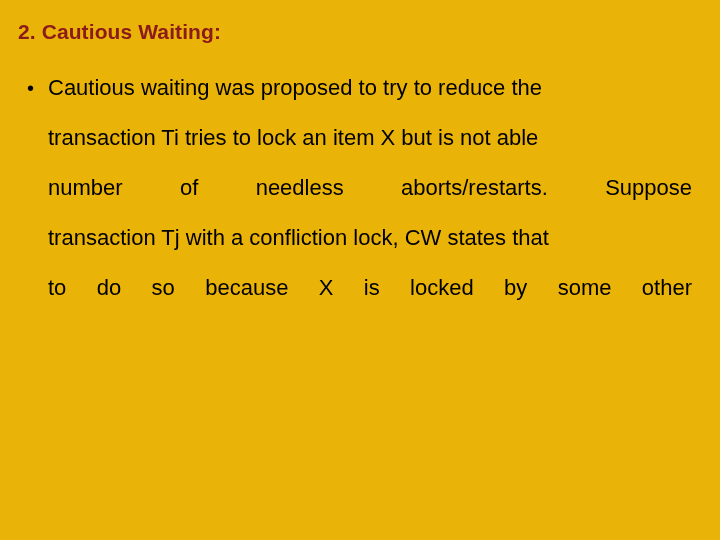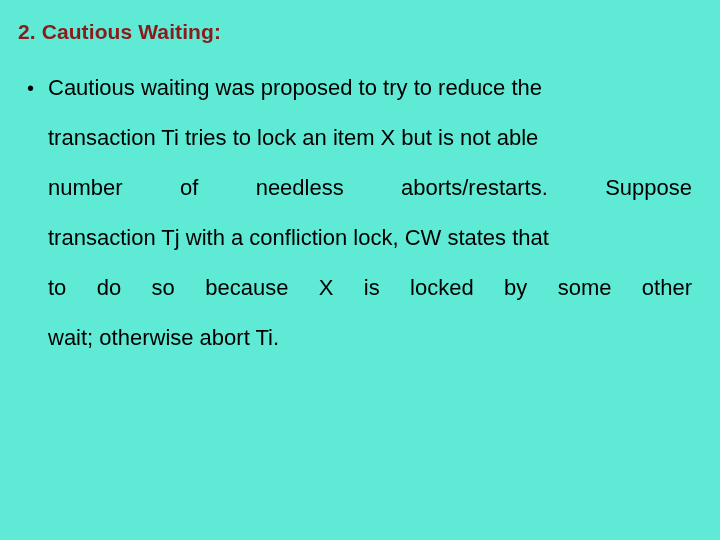--- a/index.html
+++ b/index.html
@@ -12,21 +12,21 @@
     height: 540px;
     background: #ffffff;
     font-family: "Liberation Sans", sans-serif;
     overflow: hidden;
   }
 
   .slide {
     position: relative;
     width: 720px;
     height: 540px;
-    background: #5eead4;
+    background: #eab308;
     box-sizing: border-box;
   }
 
   
   .slide-title {
     position: absolute;
     left: 18px;
     top: 20px;
     font-size: 21px;
     font-weight: bold;
@@ -112,19 +112,16 @@
 
     <div class="bullet-row">
       <div class="text-line natural">transaction Tj with a confliction lock, CW states that</div>
     </div>
 
     <div class="bullet-row">
       <div class="text-line">to do so because X is locked by some other</div>
     </div>
 
 
-    <div class="bullet-row">
-      <div class="text-line last">wait; otherwise abort Ti.</div>
-    </div>
 
   </div>
 
 </div>
 
 </body></html>

